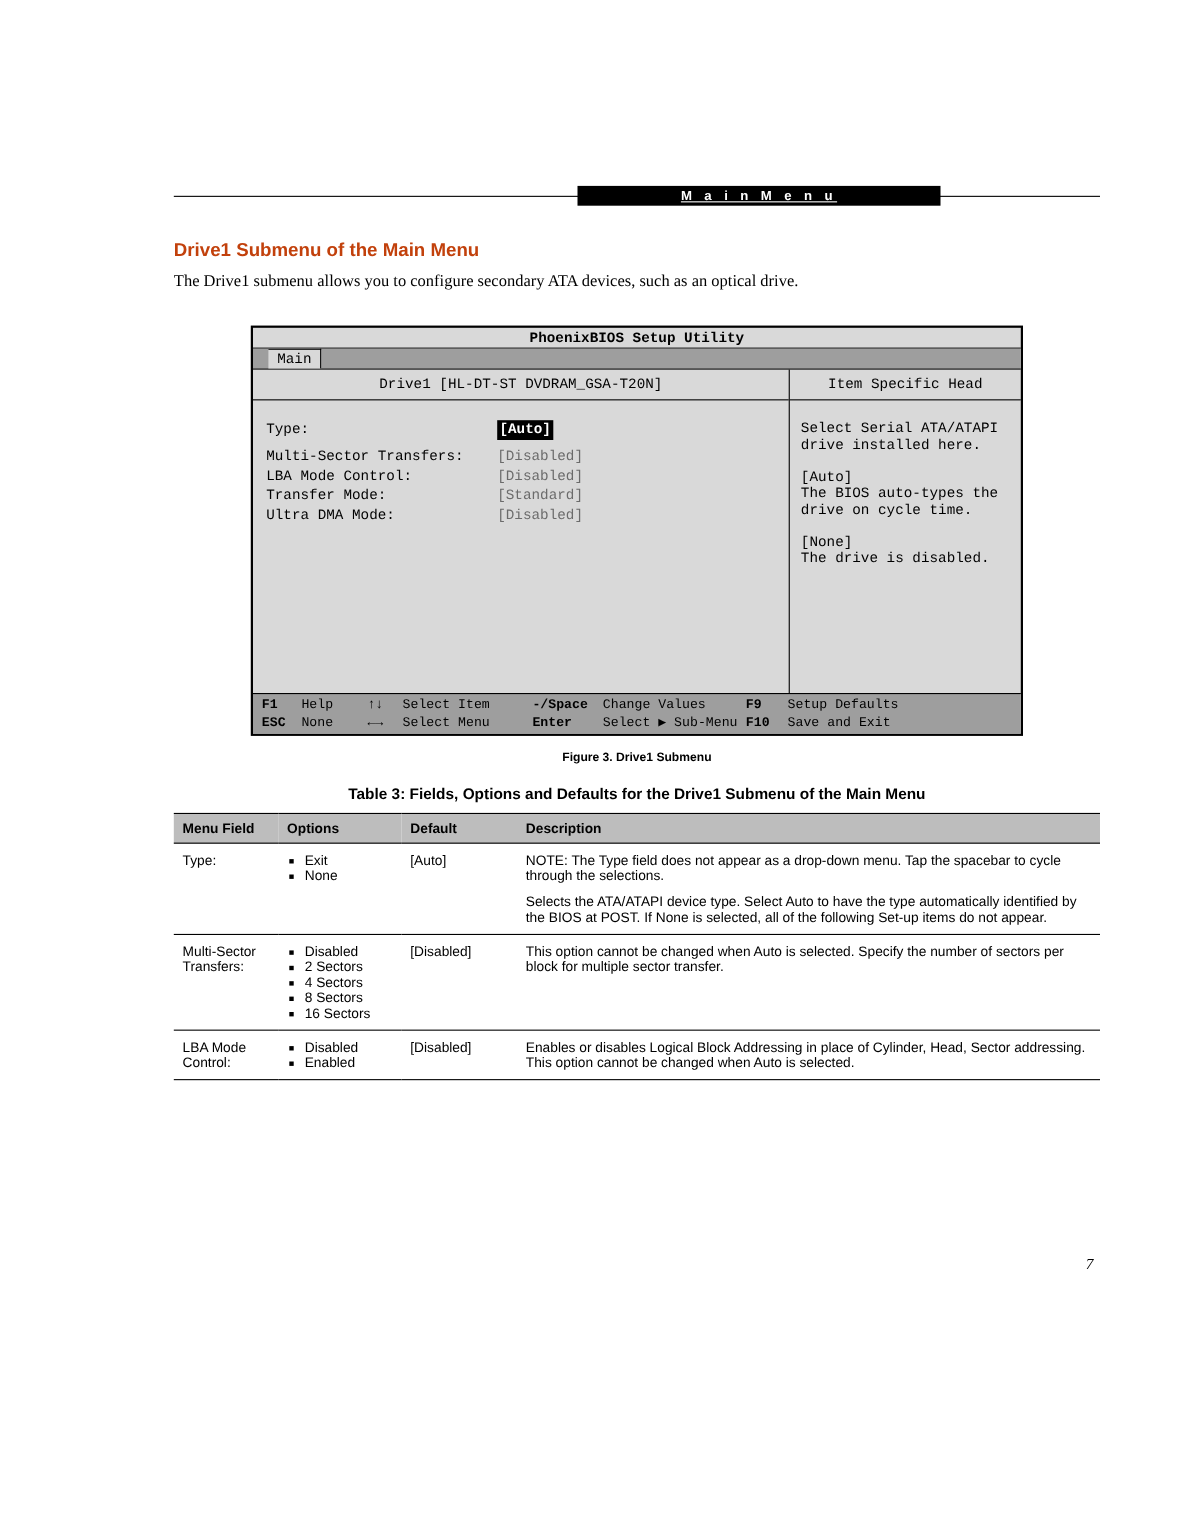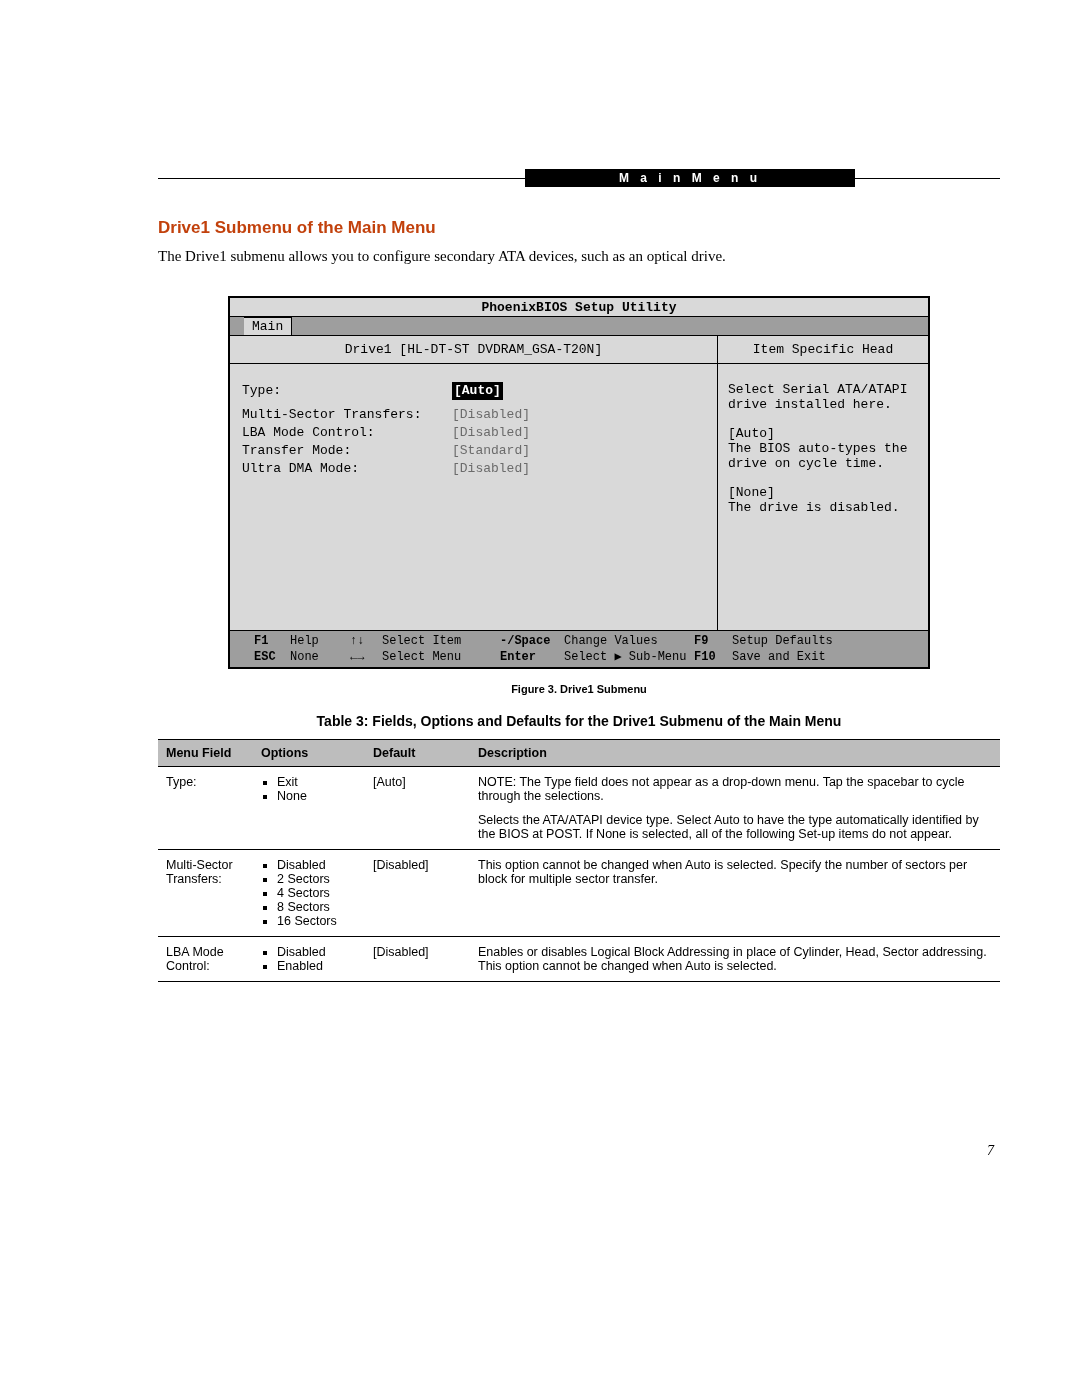--- a/index.html
+++ b/index.html
@@ -1,21 +1,21 @@
 <!DOCTYPE html>
 <html><head>
 <meta charset="utf-8">
 <style>
   html,body{margin:0;padding:0;background:#fff;font-family:Georgia,'Times New Roman',serif;color:#000;}
   .page{width:1080px;height:1397px;position:relative;box-sizing:border-box;}
   .header-bar{position:absolute;top:169px;left:158px;right:80px;height:18px;}
   .header-line{position:absolute;top:9px;left:0;right:0;height:1px;background:#000;}
   .header-pill{position:absolute;right:145px;top:0;width:330px;height:18px;background:#000;color:#fff;
                font-family:Arial,Helvetica,sans-serif;font-weight:700;font-size:12px;letter-spacing:4px;
-               text-align:center;line-height:18px;}
+               text-align:center;line-height:18px;text-decoration:underline;}
   .content{position:absolute;top:218px;left:158px;right:80px;}
   h2.section{font-family:Arial,Helvetica,sans-serif;font-weight:700;font-size:17px;margin:0 0 8px 0;color:#c2410c;}
   p.intro{font-size:15px;margin:0 0 30px 0;line-height:1.35;}
 
   
   .bios{margin:0 70px 14px 70px;border:2px solid #000;background:#d9d9d9;font-family:'Courier New',monospace;font-size:13px;color:#000;}
   .bios-title{font-weight:700;text-align:center;padding:2px 0 1px;border-bottom:1px solid #000;}
   .bios-tabrow{display:flex;align-items:stretch;height:18px;background:#9e9e9e;}
   .bios-tab{background:#d9d9d9;padding:0 8px;line-height:18px;border-top:1px solid #000;border-right:1px solid #000;margin-left:14px;}
   .bios-body{border-top:1px solid #000;padding:0;}
@@ -23,21 +23,21 @@
   .bios-left{flex:1;border-right:1px solid #000;}
   .bios-right{width:210px;}
   .bios-head{border-bottom:1px solid #000;text-align:center;padding:6px 4px;}
   .bios-main{padding:18px 8px 8px 12px;min-height:240px;}
   .bios-row{display:flex;line-height:18px;}
   .bios-row .lbl{width:210px;}
   .bios-row .val{color:#6b6b6b;}
   .bios-row .val.sel{background:#000;color:#fff;font-weight:700;padding:0 2px;}
   .bios-help{padding:18px 10px 8px 10px;min-height:240px;}
   .bios-foot{background:#9e9e9e;color:#000;border-top:1px solid #000;padding:2px 0;}
-  .bios-foot-row{display:flex;font-size:12px;line-height:16px;padding-left:16px;}
+  .bios-foot-row{display:flex;font-size:12px;line-height:16px;}
   .bf-k{font-weight:700;padding-left:8px;width:36px;}
   .bf-t{width:60px;}
   .bf-arrow{font-weight:700;width:32px;}
   .bf-act{width:110px;}
   .bf-k2{width:64px;padding-left:8px;font-weight:700;}
   .bf-act2{width:130px;}
   .bf-k3{font-weight:700;width:38px;}
   .bf-act3{flex:1;}
 
   .caption{font-family:Arial,Helvetica,sans-serif;font-weight:700;font-size:11px;text-align:center;margin:0 0 18px 0;}

